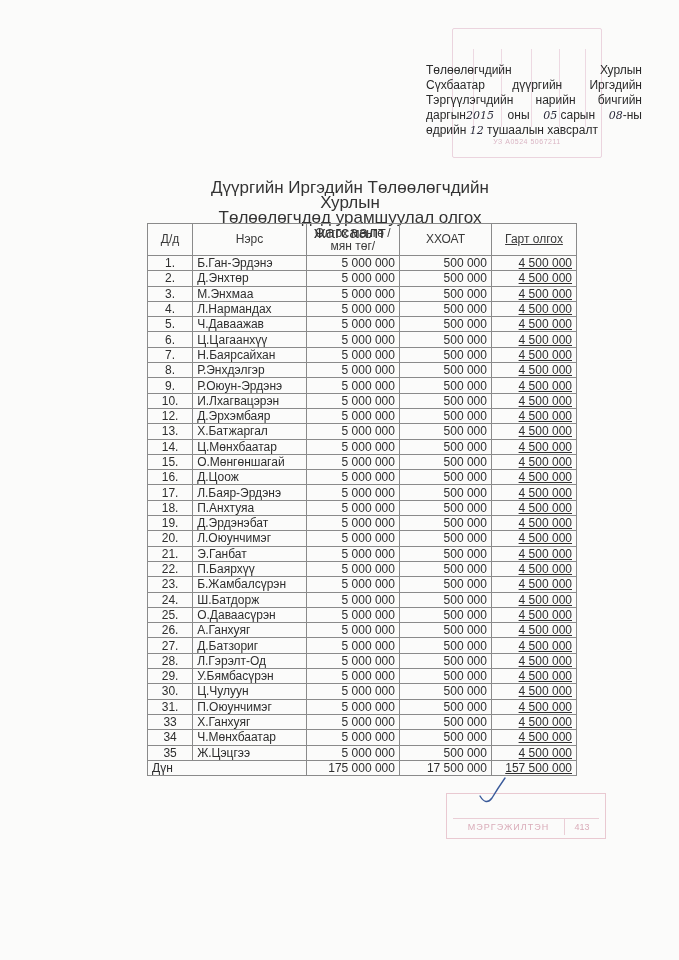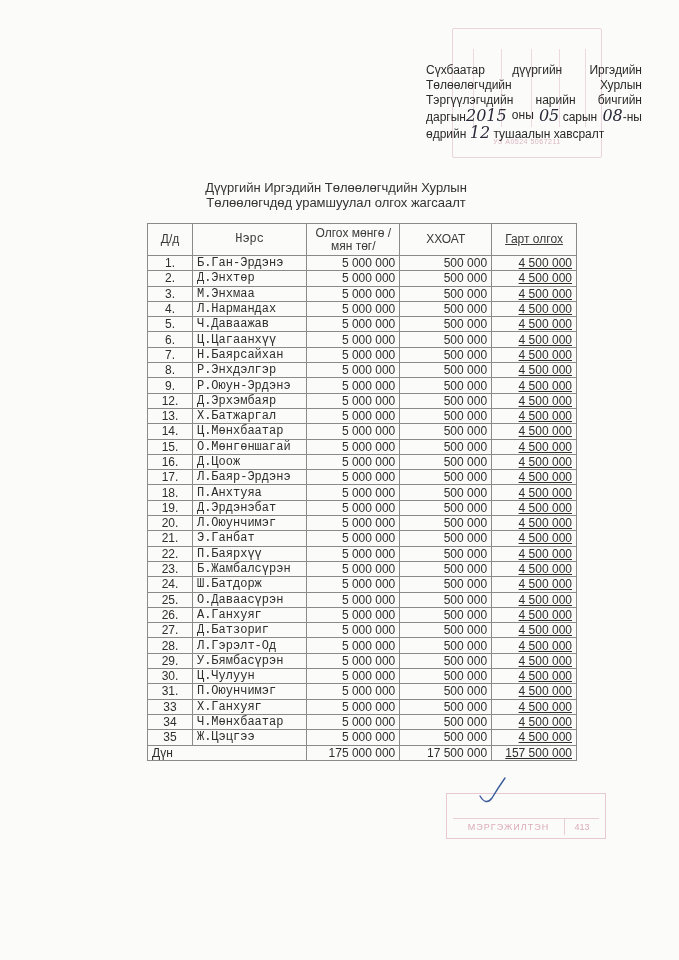--- a/index.html
+++ b/index.html
@@ -14,35 +14,35 @@
   .stamp-top .vline { position: absolute; top: 20px; bottom: 30px; width: 1px; background: rgba(200,130,165,0.28); }
   .stamp-top .sn {
     position: absolute; left: 0; right: 0; bottom: 12px; text-align: center;
     font-size: 7px; color: rgba(190,120,150,0.55); letter-spacing: 0.5px;
   }
   .header-block {
     position: absolute; left: 426px; top: 63px; width: 216px;
     font-size: 12px; line-height: 15px; color: #2a2a2a;
   }
   .header-block .jl { display: flex; justify-content: space-between; }
-  .hw { font-family: "DejaVu Serif", serif; font-style: italic; color: #2a2a3a; font-size: 16px; margin-top: 18px; }
+  .hw { font-family: "DejaVu Serif", serif; font-style: italic; color: #2a2a3a; font-size: 11px; margin-top: 18px; }
   .title {
-    position: absolute; left: 176px; top: 180px; width: 320px; text-align: center;
-    font-size: 13px; line-height: 15px; color: #333;
+    position: absolute; left: 190px; top: 180px; width: 320px; text-align: center;
+    font-size: 17px; line-height: 15px; color: #333;
   }
   table.grid {
     position: absolute; left: 147px; top: 223px; width: 430px;
     border-collapse: collapse; font-size: 12px; color: #2e2e2e; padding-left: 27px;
   }
   table.grid th, table.grid td {
     border: 1px solid #8a8a8a; padding: 0 4px; height: 14.3px; line-height: 14px; white-space: nowrap;
   }
   table.grid th { font-weight: normal; height: 31px; line-height: 13px; color: #3a3a3a; text-align: center; }
   .c-no { width: 40px; text-align: center; }
-  .c-name { width: 108px; text-align: left; font-family: Liberation Mono, monospace; }
+  .c-name { width: 108px; text-align: left; }
   .c-amt { width: 88px; text-align: right; }
   .c-tax { width: 88px; text-align: right; }
   .c-net { width: 78px; text-align: right; text-decoration: underline; }
   .check {
     position: absolute; left: 478px; top: 776px; width: 30px; height: 30px;
   }
   .stamp-bottom {
     position: absolute; left: 446px; top: 793px; width: 158px; height: 44px;
     border: 1px solid rgba(210,140,160,0.45);
   }
@@ -60,27 +60,27 @@
   <div class="vline" style="left:20px"></div>
   <div class="vline" style="left:48px"></div>
   <div class="vline" style="left:78px"></div>
   <div class="vline" style="left:106px"></div>
   <div class="vline" style="left:132px"></div>
   <div class="sn">УЗ А0524 5067211</div>
 </div>
 
 <div class="header-block">
   <div class="jl">
+    <span>Төлөөлөгчдийн</span>
+    <span>Хурлын</span>
+  </div>
+  <div class="jl">
     <span>Сүхбаатар</span>
     <span>дүүргийн</span>
     <span>Иргэдийн</span>
-  </div>
-  <div class="jl">
-    <span>Төлөөлөгчдийн</span>
-    <span>Хурлын</span>
   </div>
   <div class="jl">
     <span>Тэргүүлэгчдийн</span>
     <span>нарийн</span>
     <span>бичгийн</span>
   </div>
   <div class="jl">
     <span><span>даргын</span><span class="hw">2015</span></span>
     <span>оны</span>
     <span><span class="hw">05</span> <span>сарын</span></span>
@@ -166,20 +166,27 @@
         <td class="c-net">4 500 000</td>
       </tr>
       <tr>
         <td class="c-no">9.</td>
         <td class="c-name">Р.Оюун-Эрдэнэ</td>
         <td class="c-amt">5 000 000</td>
         <td class="c-tax">500 000</td>
         <td class="c-net">4 500 000</td>
       </tr>
       <tr>
+        <td class="c-no">10.</td>
+        <td class="c-name">И.Лхагвацэрэн</td>
+        <td class="c-amt">5 000 000</td>
+        <td class="c-tax">500 000</td>
+        <td class="c-net">4 500 000</td>
+      </tr>
+      <tr>
         <td class="c-no">12.</td>
         <td class="c-name">Д.Эрхэмбаяр</td>
         <td class="c-amt">5 000 000</td>
         <td class="c-tax">500 000</td>
         <td class="c-net">4 500 000</td>
       </tr>
       <tr>
         <td class="c-no">13.</td>
         <td class="c-name">Х.Батжаргал</td>
         <td class="c-amt">5 000 000</td>

